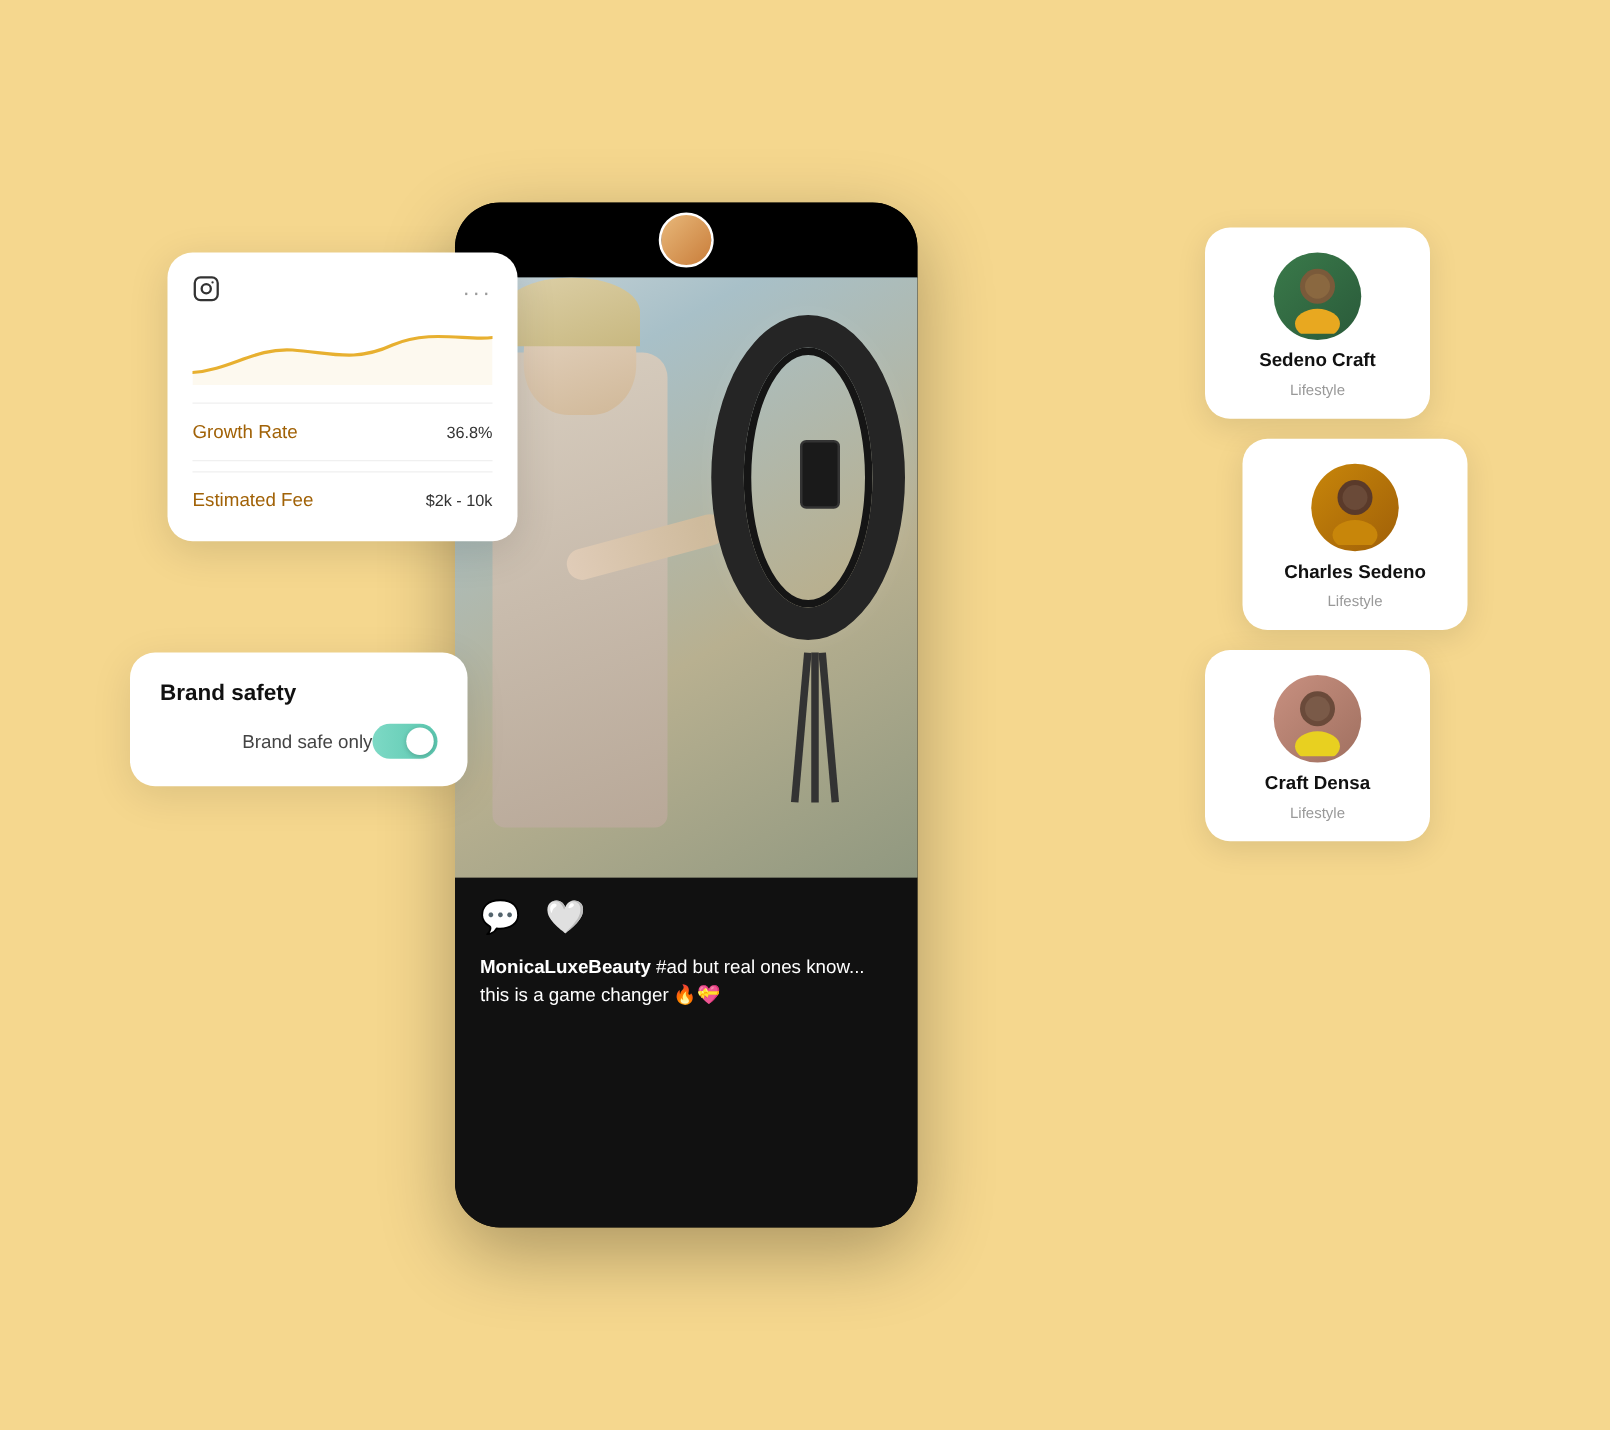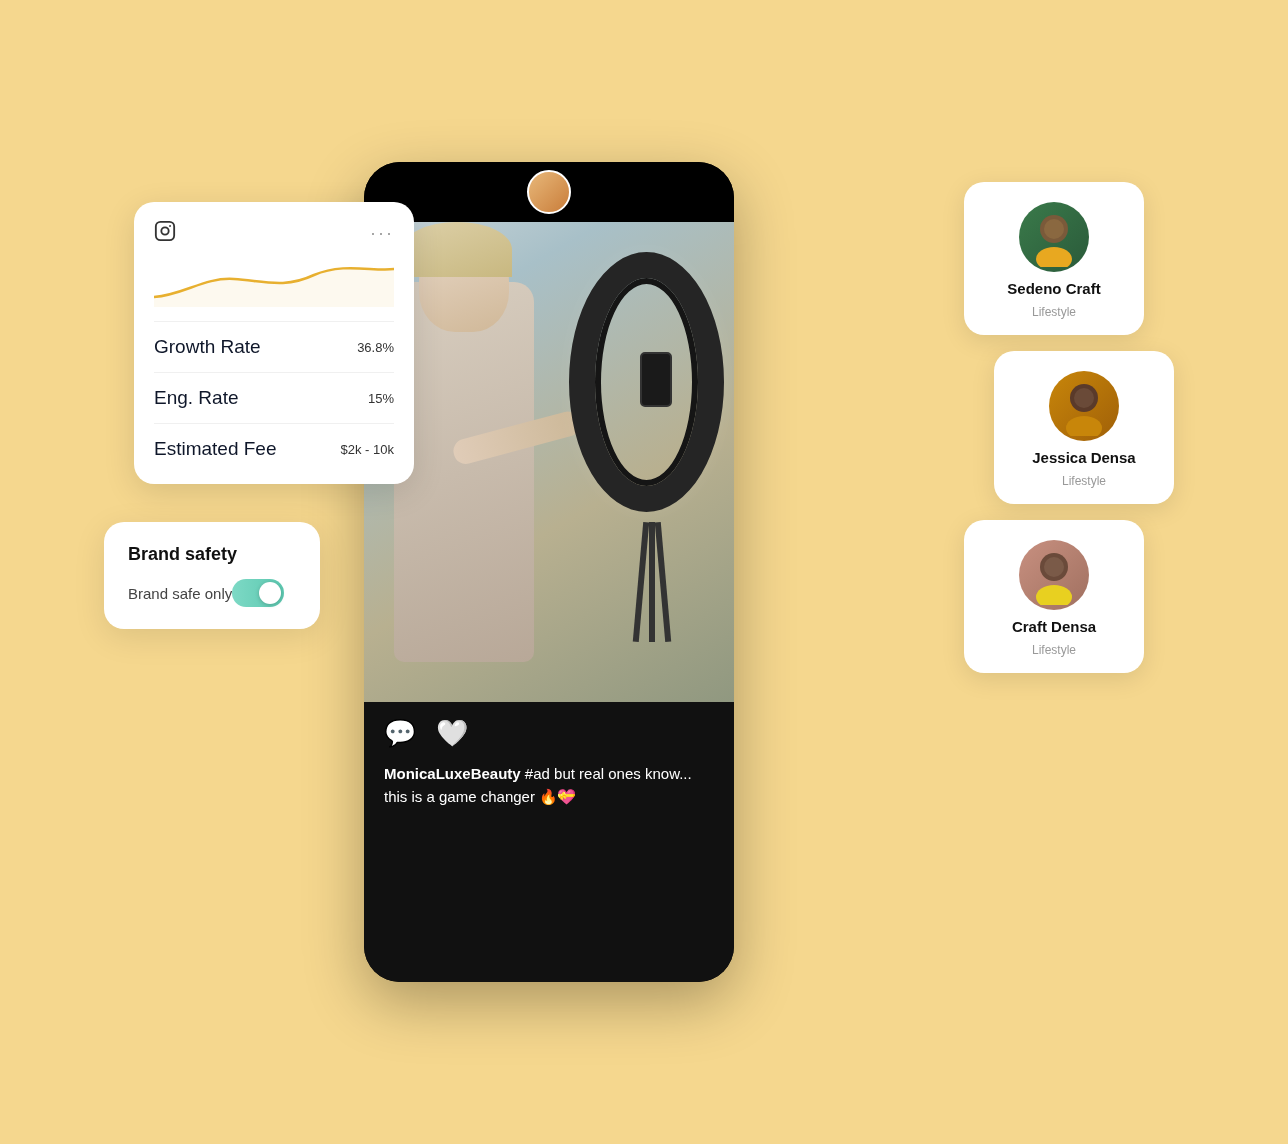--- a/index.html
+++ b/index.html
@@ -157,54 +157,54 @@
     }
 
     .stat-row {
       display: flex;
       justify-content: space-between;
       align-items: center;
       padding: 6px 0;
     }
 
     .stat-label {
-      font-size: 19px;
-      color: #0f172a;
+      font-size: 15px;
+      color: #a16207;
     }
 
     .stat-value {
       font-size: 13px;
       color: #333;
       font-weight: 400;
     }
 
     
     .brand-safety-card {
       position: absolute;
       left: -90px;
       top: 400px;
-      width: 216px;
+      width: 270px;
       background: #fff;
       border-radius: 20px;
       padding: 22px 24px;
       box-shadow: 0 8px 32px rgba(0,0,0,0.10);
       z-index: 5;
     }
 
     .brand-safety-title {
       font-size: 18px;
       font-weight: 700;
       color: #111;
       margin-bottom: 14px;
     }
 
     .brand-safety-row {
       display: flex;
       align-items: center;
-      justify-content: flex-start;
+      justify-content: flex-end;
     }
 
     .brand-safety-label {
       font-size: 15px;
       color: #444;
     }
 
     
     .toggle {
       position: relative;
@@ -361,24 +361,20 @@
         <path d="M0,40 C30,38 50,20 80,22 C110,24 130,32 160,18 C190,5 220,15 240,12 L240,50 L0,50 Z" fill="rgba(232,176,48,0.08)"></path>
       </svg>
     </div>
 
     <hr class="stats-divider">
     <div class="stat-row">
       <span class="stat-label">Growth Rate</span>
       <span class="stat-value">36.8%</span>
     </div>
     <hr class="stats-divider">
-    <div class="stat-row">
-      <span class="stat-label">Eng. Rate</span>
-      <span class="stat-value">15%</span>
-    </div>
     <hr class="stats-divider">
     <div class="stat-row">
       <span class="stat-label">Estimated Fee</span>
       <span class="stat-value">$2k - 10k</span>
     </div>
   </div>
 
   <div class="brand-safety-card">
     <div class="brand-safety-title">Brand safety</div>
     <div class="brand-safety-row">
@@ -411,21 +407,21 @@
     <div class="influencer-card jessica-card">
       <div class="influencer-avatar" style="background:linear-gradient(135deg,#c8860a,#a06008);">
         <div class="face">
           <svg width="60" height="60" viewBox="0 0 60 60">
             <circle cx="30" cy="22" r="14" fill="#5a3a2a"></circle>
             <ellipse cx="30" cy="52" rx="18" ry="12" fill="#c8860a"></ellipse>
             <circle cx="30" cy="22" r="10" fill="#6a4a38"></circle>
           </svg>
         </div>
       </div>
-      <span class="influencer-name">Jessica Densa</span>
+      <span class="influencer-name">Charles Sedeno</span>
       <span class="influencer-category">Lifestyle</span>
     </div>
 
     <div class="influencer-card">
       <div class="influencer-avatar" style="background:linear-gradient(135deg,#c89080,#a07060);">
         <div class="face">
           <svg width="60" height="60" viewBox="0 0 60 60">
             <circle cx="30" cy="22" r="14" fill="#6a4a3a"></circle>
             <ellipse cx="30" cy="52" rx="18" ry="12" fill="#e8d020"></ellipse>
             <circle cx="30" cy="22" r="10" fill="#7a5a48"></circle>

